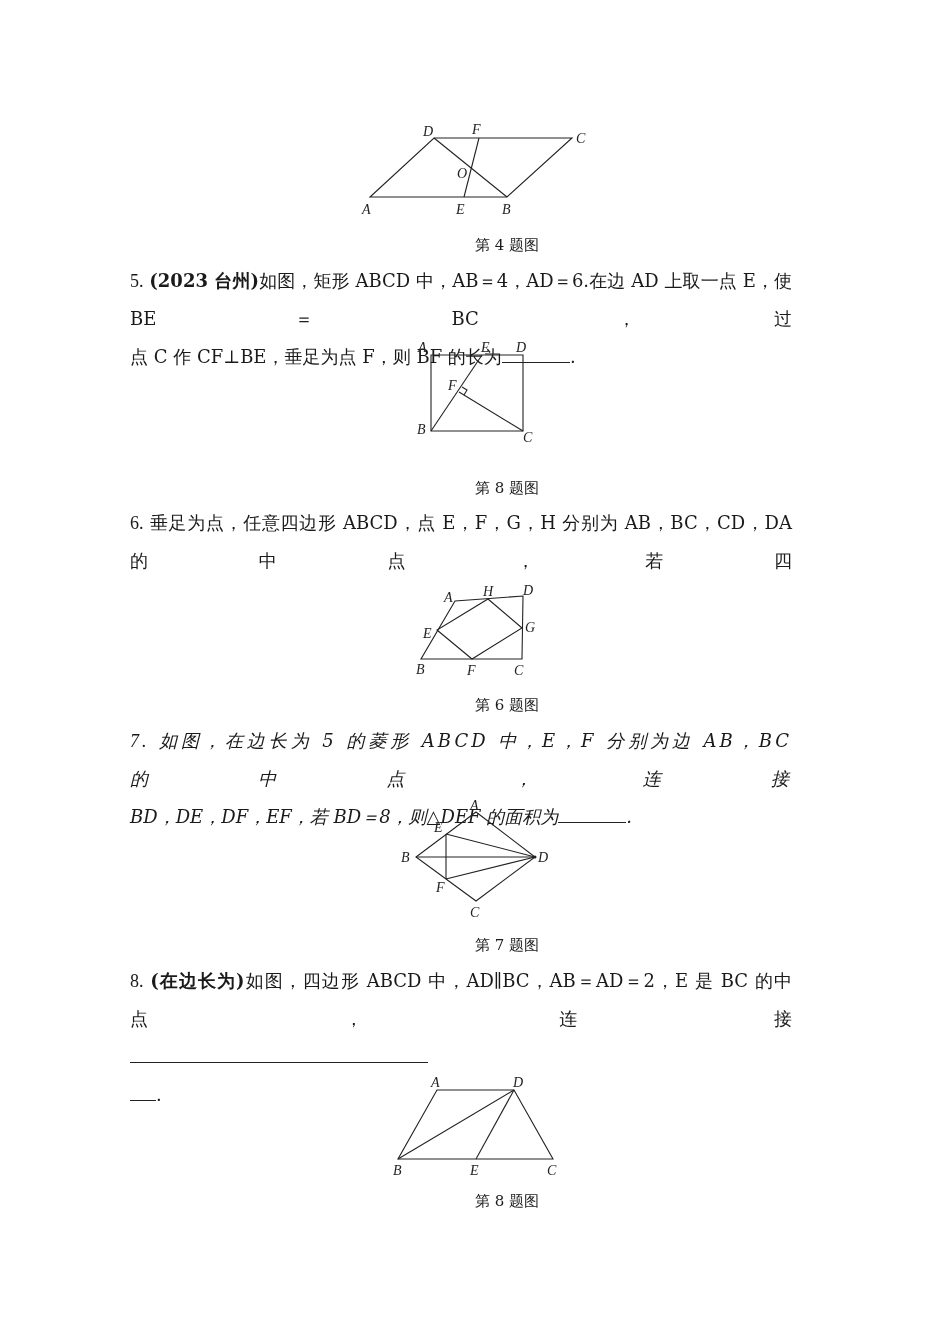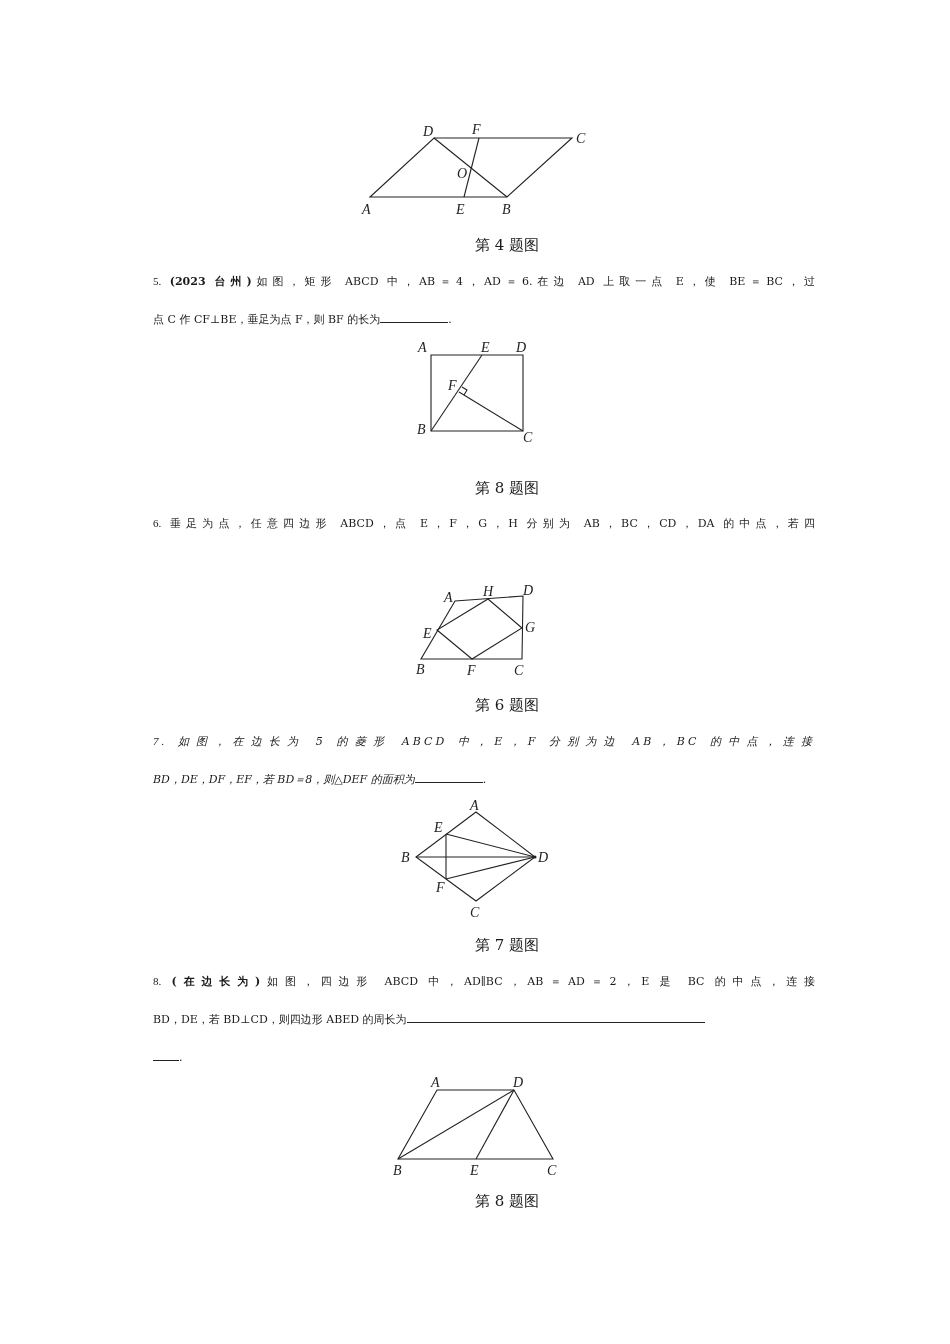--- a/index.html
+++ b/index.html
@@ -3,21 +3,21 @@
 <meta charset="utf-8">
 <style>
   html, body { margin:0; padding:0; background:#ffffff; }
   body { width:950px; height:1344px; position:relative; overflow:hidden;
          font-family:"DejaVu Serif","Liberation Serif",serif; color:#1a1a1a; }
   .fig { position:absolute; }
   .fig svg { display:block; overflow:visible; }
   .fig line, .fig polyline, .fig polygon, .fig path { stroke:#222; stroke-width:1.1; fill:none; }
   .lbl { font-family:"Liberation Serif","DejaVu Serif",serif; font-style:italic; font-size:14px; fill:#222; }
   .caption { position:absolute; left:0; width:950px; text-align:center; font-size:15px;padding-left:32px; }
-  .q { position:absolute; left:153px; width:662px; font-size:11px; line-height:38px; text-align:justify; }
+  .q { position:absolute; left:130px; width:662px; font-size:18px; line-height:38px; text-align:justify; }
   .q .line { display:block; white-space:nowrap; }
   .q .just { text-align-last:justify; white-space:normal; }
   .n { font-family:"Liberation Serif","DejaVu Serif",serif; }
   .b { font-weight:bold; }
   .blank { display:inline-block; border-bottom:1px solid #222; height:16px; vertical-align:baseline; }
 </style>
 </head>
 <body>
 
 <div class="fig" style="left:0;top:0;">
@@ -110,21 +110,21 @@
   </svg>
 </div>
 <div class="caption" style="top:936px;">第 7 题图</div>
 
 <div class="q" style="top:962px;">
   <span class="line just">
     <span class="n">8.</span>
     <span class="b">(在边长为)</span><span>如图，四边形 ABCD 中，AD∥BC，AB＝AD＝2，E 是 BC 的中点，连接</span>
   </span>
   <span class="line">
-    <span>BD，DE，若 BD⊥CD，则四边形 ABED 的周长为</span><span class="blank" style="width:298px;"></span>
+    <span class="blank" style="width:298px;"></span>
   </span>
   <span class="line">
     <span class="blank" style="width:26px;"></span><span>.</span>
   </span>
 </div>
 
 <div class="fig" style="left:0;top:0;">
   <svg width="950" height="1190">
     <polygon points="437,1090 514,1090 553,1159 398,1159"></polygon>
     <line x1="398" y1="1159" x2="514" y2="1090"></line>

